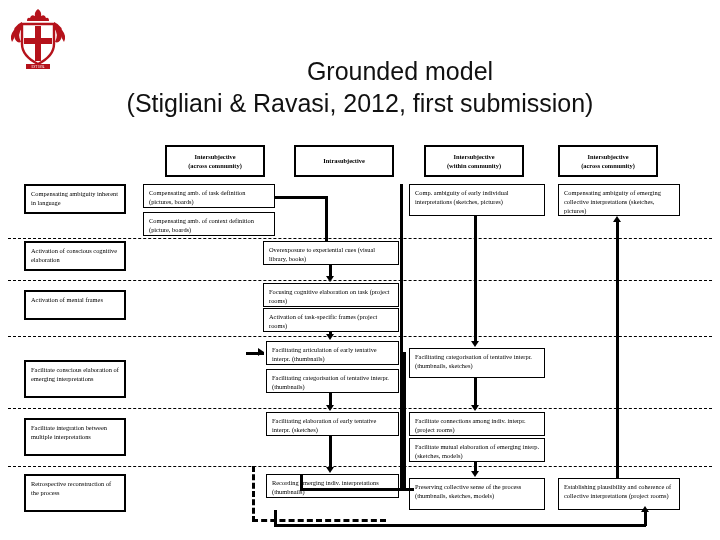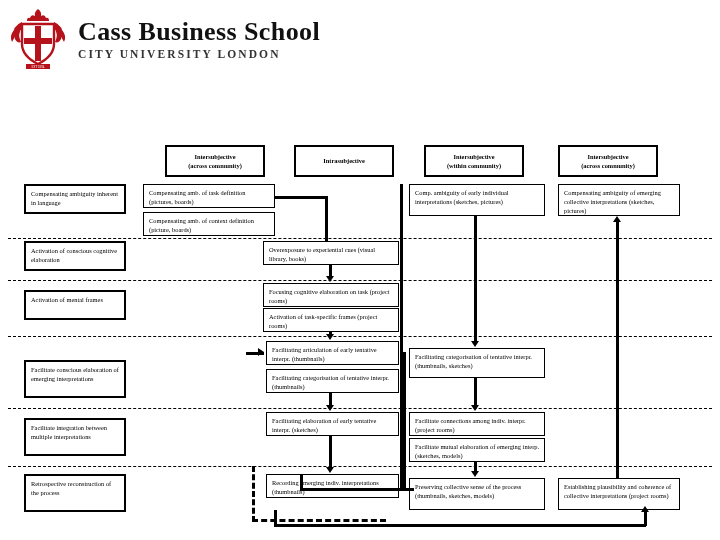--- a/index.html
+++ b/index.html
@@ -95,25 +95,25 @@
       <path d="M6 22 Q1 28 4 34 Q7 30 7 26 Z" fill="#b5121b"></path>
 
       <path d="M46 14 Q56 18 54 28 Q52 36 47 34 Q51 26 46 20 Z" fill="#b5121b"></path>
       <path d="M54 22 Q59 28 56 34 Q53 30 53 26 Z" fill="#b5121b"></path>
 
       <rect x="18" y="56" width="24" height="5" fill="#b5121b"></rect>
       <text x="30" y="60.2" font-size="3.2" fill="#ffffff" text-anchor="middle" font-family="Liberation Serif, serif">EST 1894</text>
     </svg>
   </div>
 
-  <div class="brand-text">
-    <div class="brand-title">Cass Business School</div>
-    <div class="brand-sub">CITY UNIVERSITY LONDON</div>
-  </div>
-
+
+  <div class="deck-title">
+    <span class="l1">Grounded model</span>
+    <span class="l2">(Stigliani &amp; Ravasi, 2012, first submission)</span>
+  </div>
 
   <div class="dashsep" style="left:8px;top:238px;width:704px;"></div>
   <div class="dashsep" style="left:8px;top:280px;width:704px;"></div>
   <div class="dashsep" style="left:8px;top:336px;width:704px;"></div>
   <div class="dashsep" style="left:8px;top:408px;width:704px;"></div>
   <div class="dashsep" style="left:8px;top:466px;width:704px;"></div>
 
   <div class="box thick hdr" style="left:165px;top:145px;width:100px;height:32px;">
     <span>Intersubjective</span>
     <span>(across community)</span>

